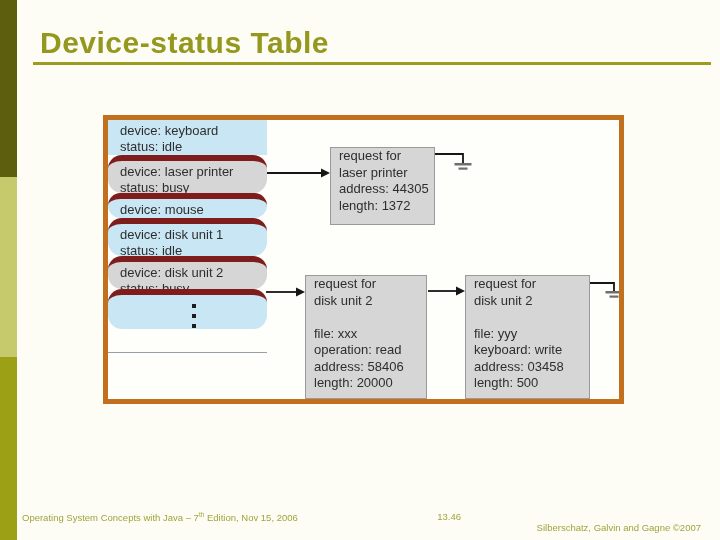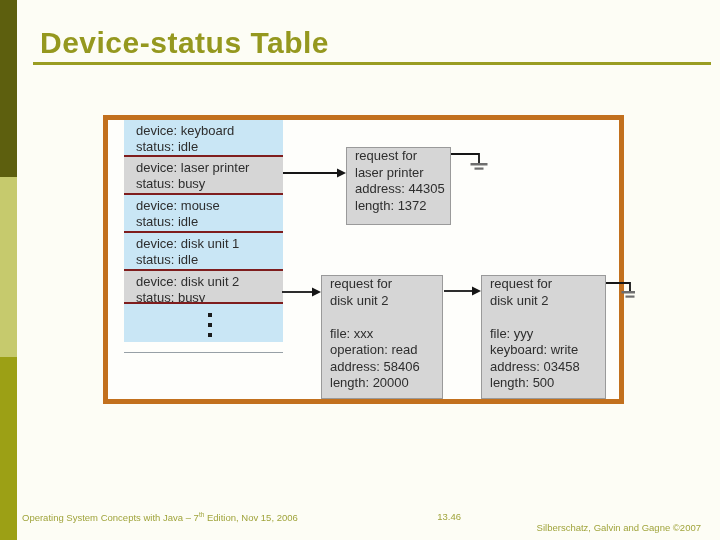--- a/index.html
+++ b/index.html
@@ -24,26 +24,26 @@
     font-size:30px; font-weight:bold; color:#95981f;
     letter-spacing:0.5px;
   }
   .title-rule { position:absolute; left:33px; top:62px; width:678px; height:3px; background:#9a9d22; }
 
   
   .frame {
     position:absolute; left:103px; top:115px; width:521px; height:289px;
     border:5px solid #c2701d; background:#fefefb;
   }
-  .frame-inner { position:absolute; left:0; top:0; width:511px; height:279px;margin-left:16px; }
+  .frame-inner { position:absolute; left:0; top:0; width:511px; height:279px; }
 
   
   .dev-table { position:absolute; left:0; top:0; width:159px; height:233px; border-bottom:1px solid #97a0a6; }
   .trow { width:159px; padding:3px 0 0 12px; font-size:13px; line-height:15.5px; color:#2e2e2e; position:relative; }
-  .trow.sep { border-top:2px solid #7f1d1d; }
+  .trow.sep { border-top:6px solid #7f1d1d;border-radius:14px; }
   .trow.blue { background:#c9e6f5; }
   .trow.gray { background:#d6d6d6; }
 
   .dots { width:4px; margin:6px auto 0 auto; display:flex; flex-direction:column; gap:6px; }
   .dots i { display:block; width:4px; height:4px; background:#1c1c1c; }
 
   
   .req-box {
     position:absolute; background:#d6d6d6; border:1px solid #9a9a9a;
     font-size:13px; line-height:16.5px; color:#2e2e2e;
@@ -81,21 +81,21 @@
 
       <div class="dev-table">
         <div class="trow blue" style="height:35px">
           <div>device: keyboard</div>
           <div>status: idle</div>
         </div>
         <div class="trow gray sep" style="height:38px">
           <div>device: laser printer</div>
           <div>status: busy</div>
         </div>
-        <div class="trow blue sep" style="height:38px">
+        <div class="trow blue sep" style="height:25px">
           <div>device: mouse</div>
           <div>status: idle</div>
         </div>
         <div class="trow blue sep" style="height:38px">
           <div>device: disk unit 1</div>
           <div>status: idle</div>
         </div>
         <div class="trow gray sep" style="height:33px">
           <div>device: disk unit 2</div>
           <div>status: busy</div>

